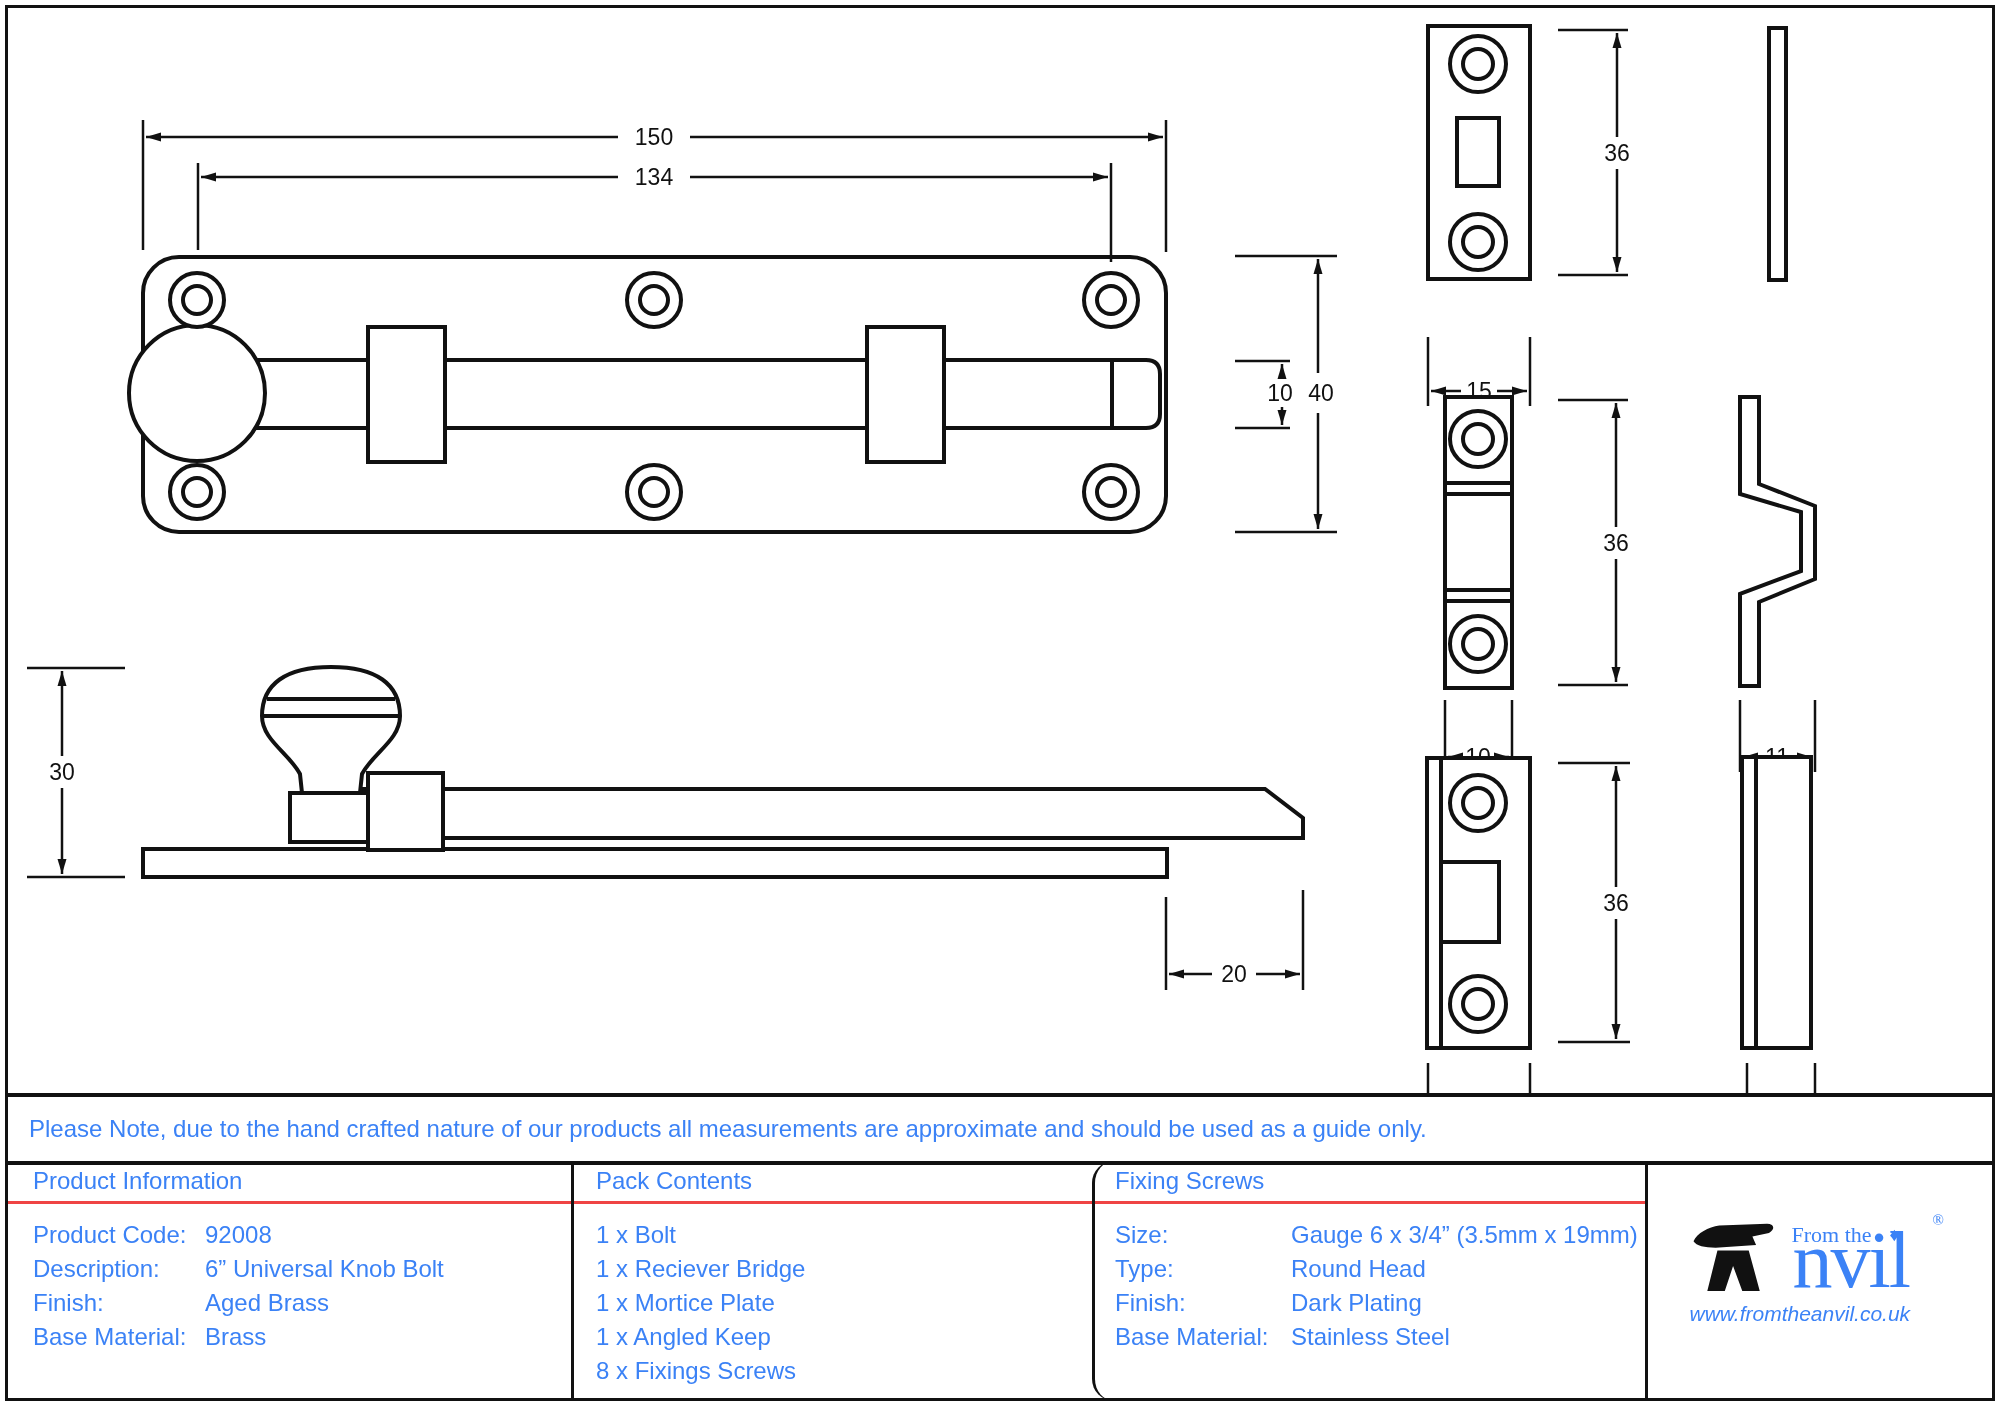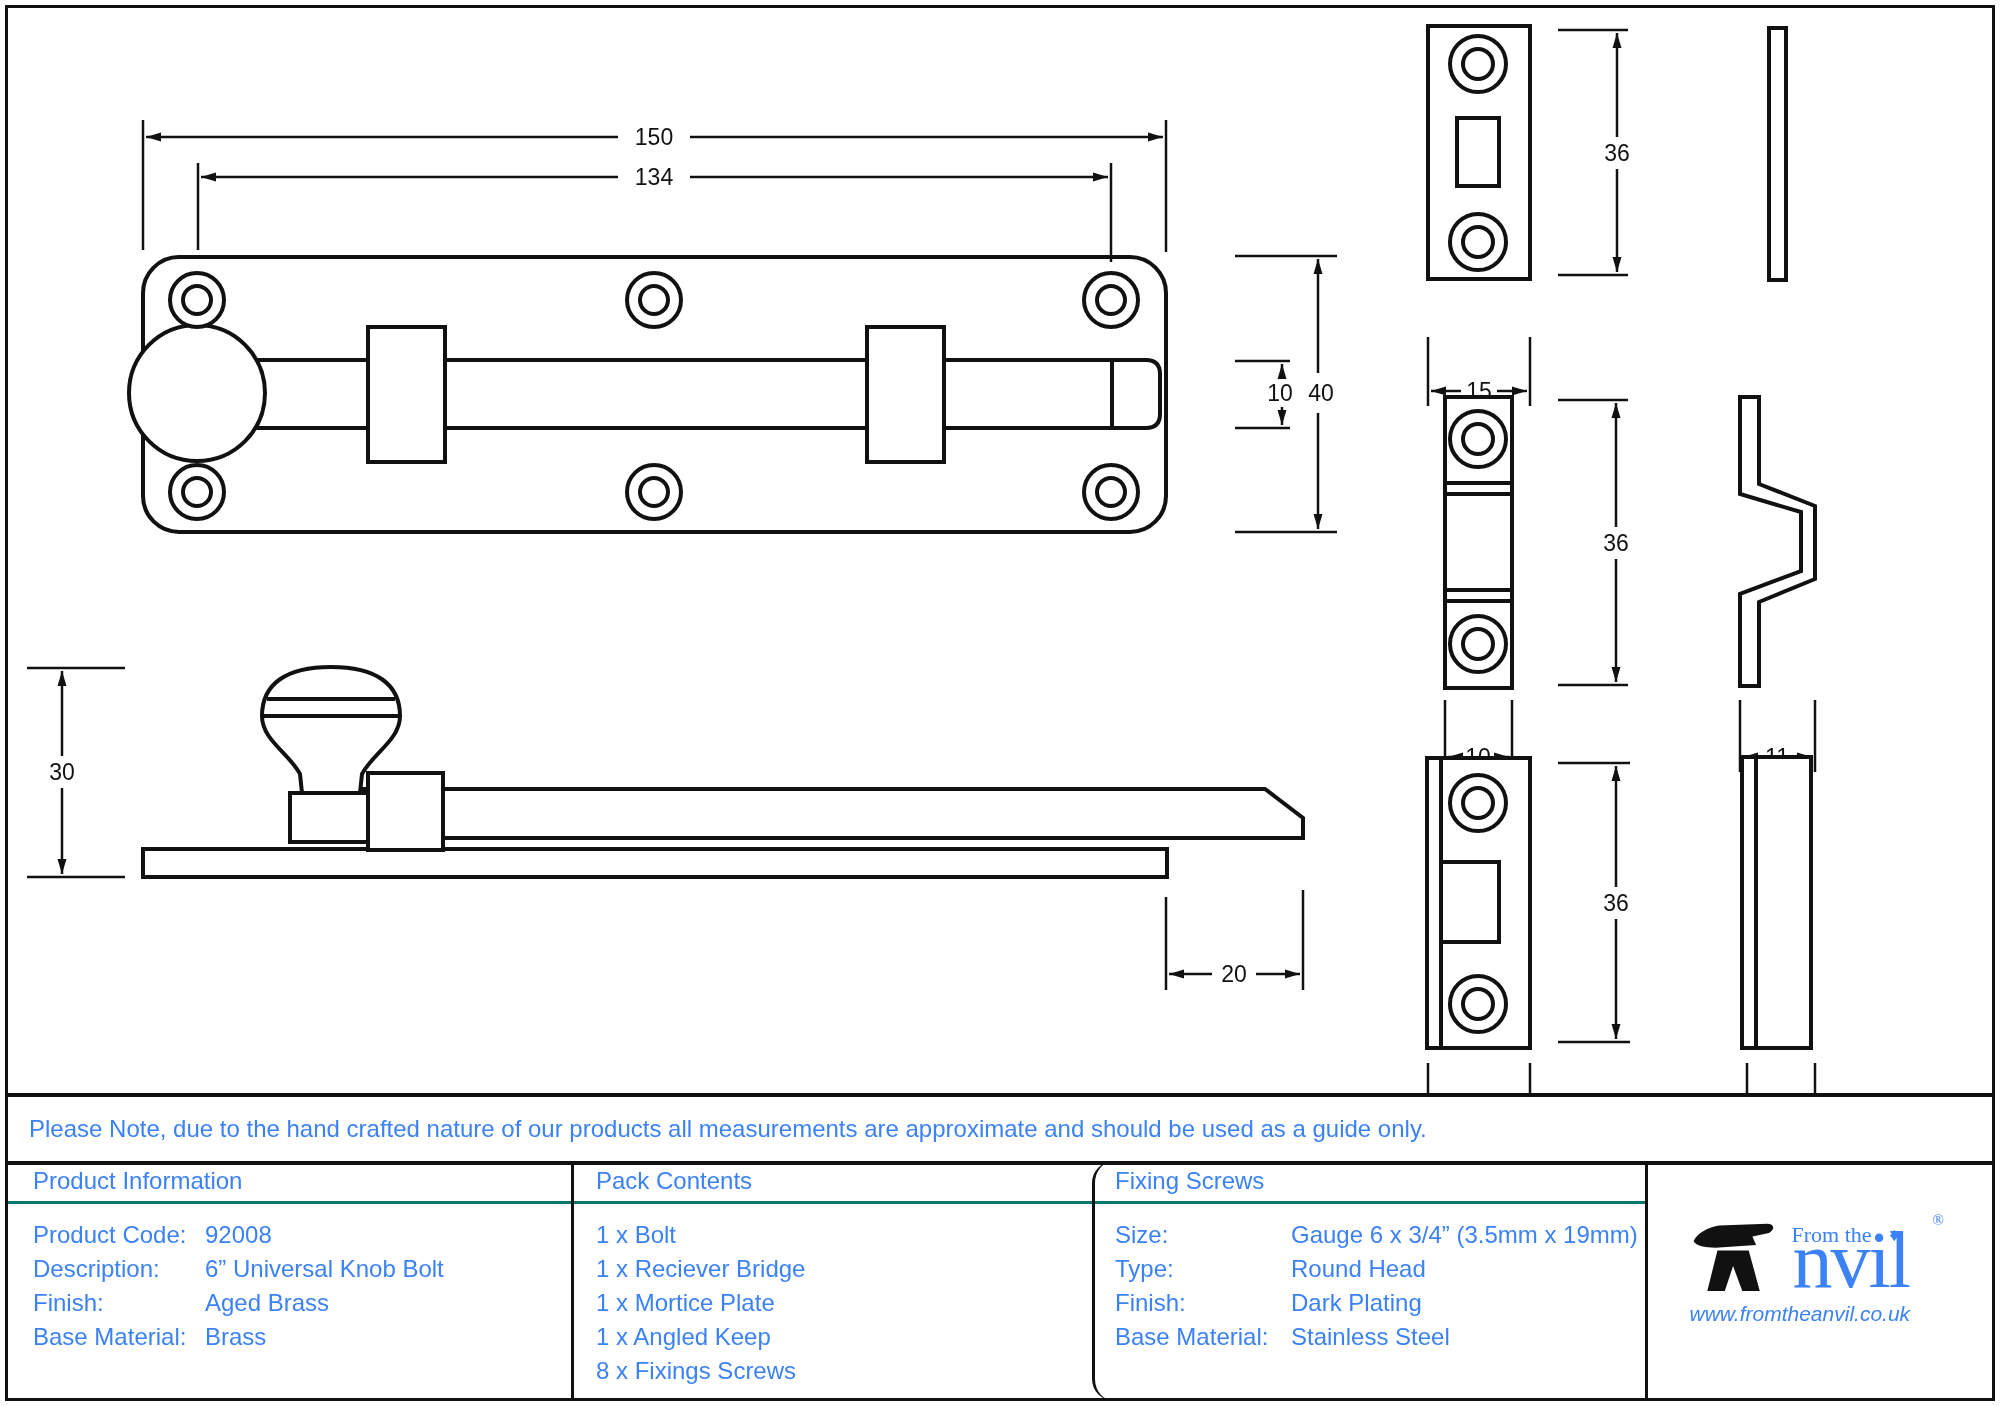--- a/index.html
+++ b/index.html
@@ -12,21 +12,21 @@
   .dim{fill:none;stroke:#111;stroke-width:2.5;}
   .dimtxt{font-size:23px;fill:#111;text-anchor:middle;dominant-baseline:central;}
   .note-bar{position:absolute;left:5px;right:5px;top:1093px;height:64px;border-top:4px solid #111;
             border-bottom:4px solid #111;display:flex;align-items:center;padding-left:24px;font-size:24px;}
   .info-table{position:absolute;left:5px;right:5px;top:1161px;bottom:5px;display:flex;}
   .col{height:100%;box-sizing:border-box;}
   .c1{width:566px;}
   .c2{width:521px;border-left:3px solid #111;}
   .c3{width:553px;border-left:3px solid #111;border-radius:22px;}
   .c4{flex:1;border-left:3px solid #111;display:flex;align-items:center;justify-content:center;}
-  .th{height:40px;border-bottom:3px solid #0f766e;display:flex;align-items:center;font-size:24px;}
+  .th{height:40px;border-bottom:3px solid #ef4444;display:flex;align-items:center;font-size:24px;}
   .c1 .th{padding-left:28px;} .c2 .th{padding-left:22px;} .c3 .th{padding-left:20px;}
   .tb{padding-top:14px;font-size:24px;line-height:34px;}
   .c1 .tb{padding-left:28px;} .c2 .tb{padding-left:22px;} .c3 .tb{padding-left:20px;}
   .kv .row{display:flex;}
   .c1 .lbl{width:172px;flex:none;}
   .c3 .lbl{width:176px;flex:none;}
   .logo{position:relative;width:268px;height:138px;}
   .anvil-icon{position:absolute;left:0;top:0;width:92px;height:86px;fill:#111;}
   .from-the{position:absolute;left:104px;top:10px;font-family:"Liberation Serif",serif;font-size:22px;}
   .diamond{position:absolute;left:202px;top:12px;font-size:19px;}

